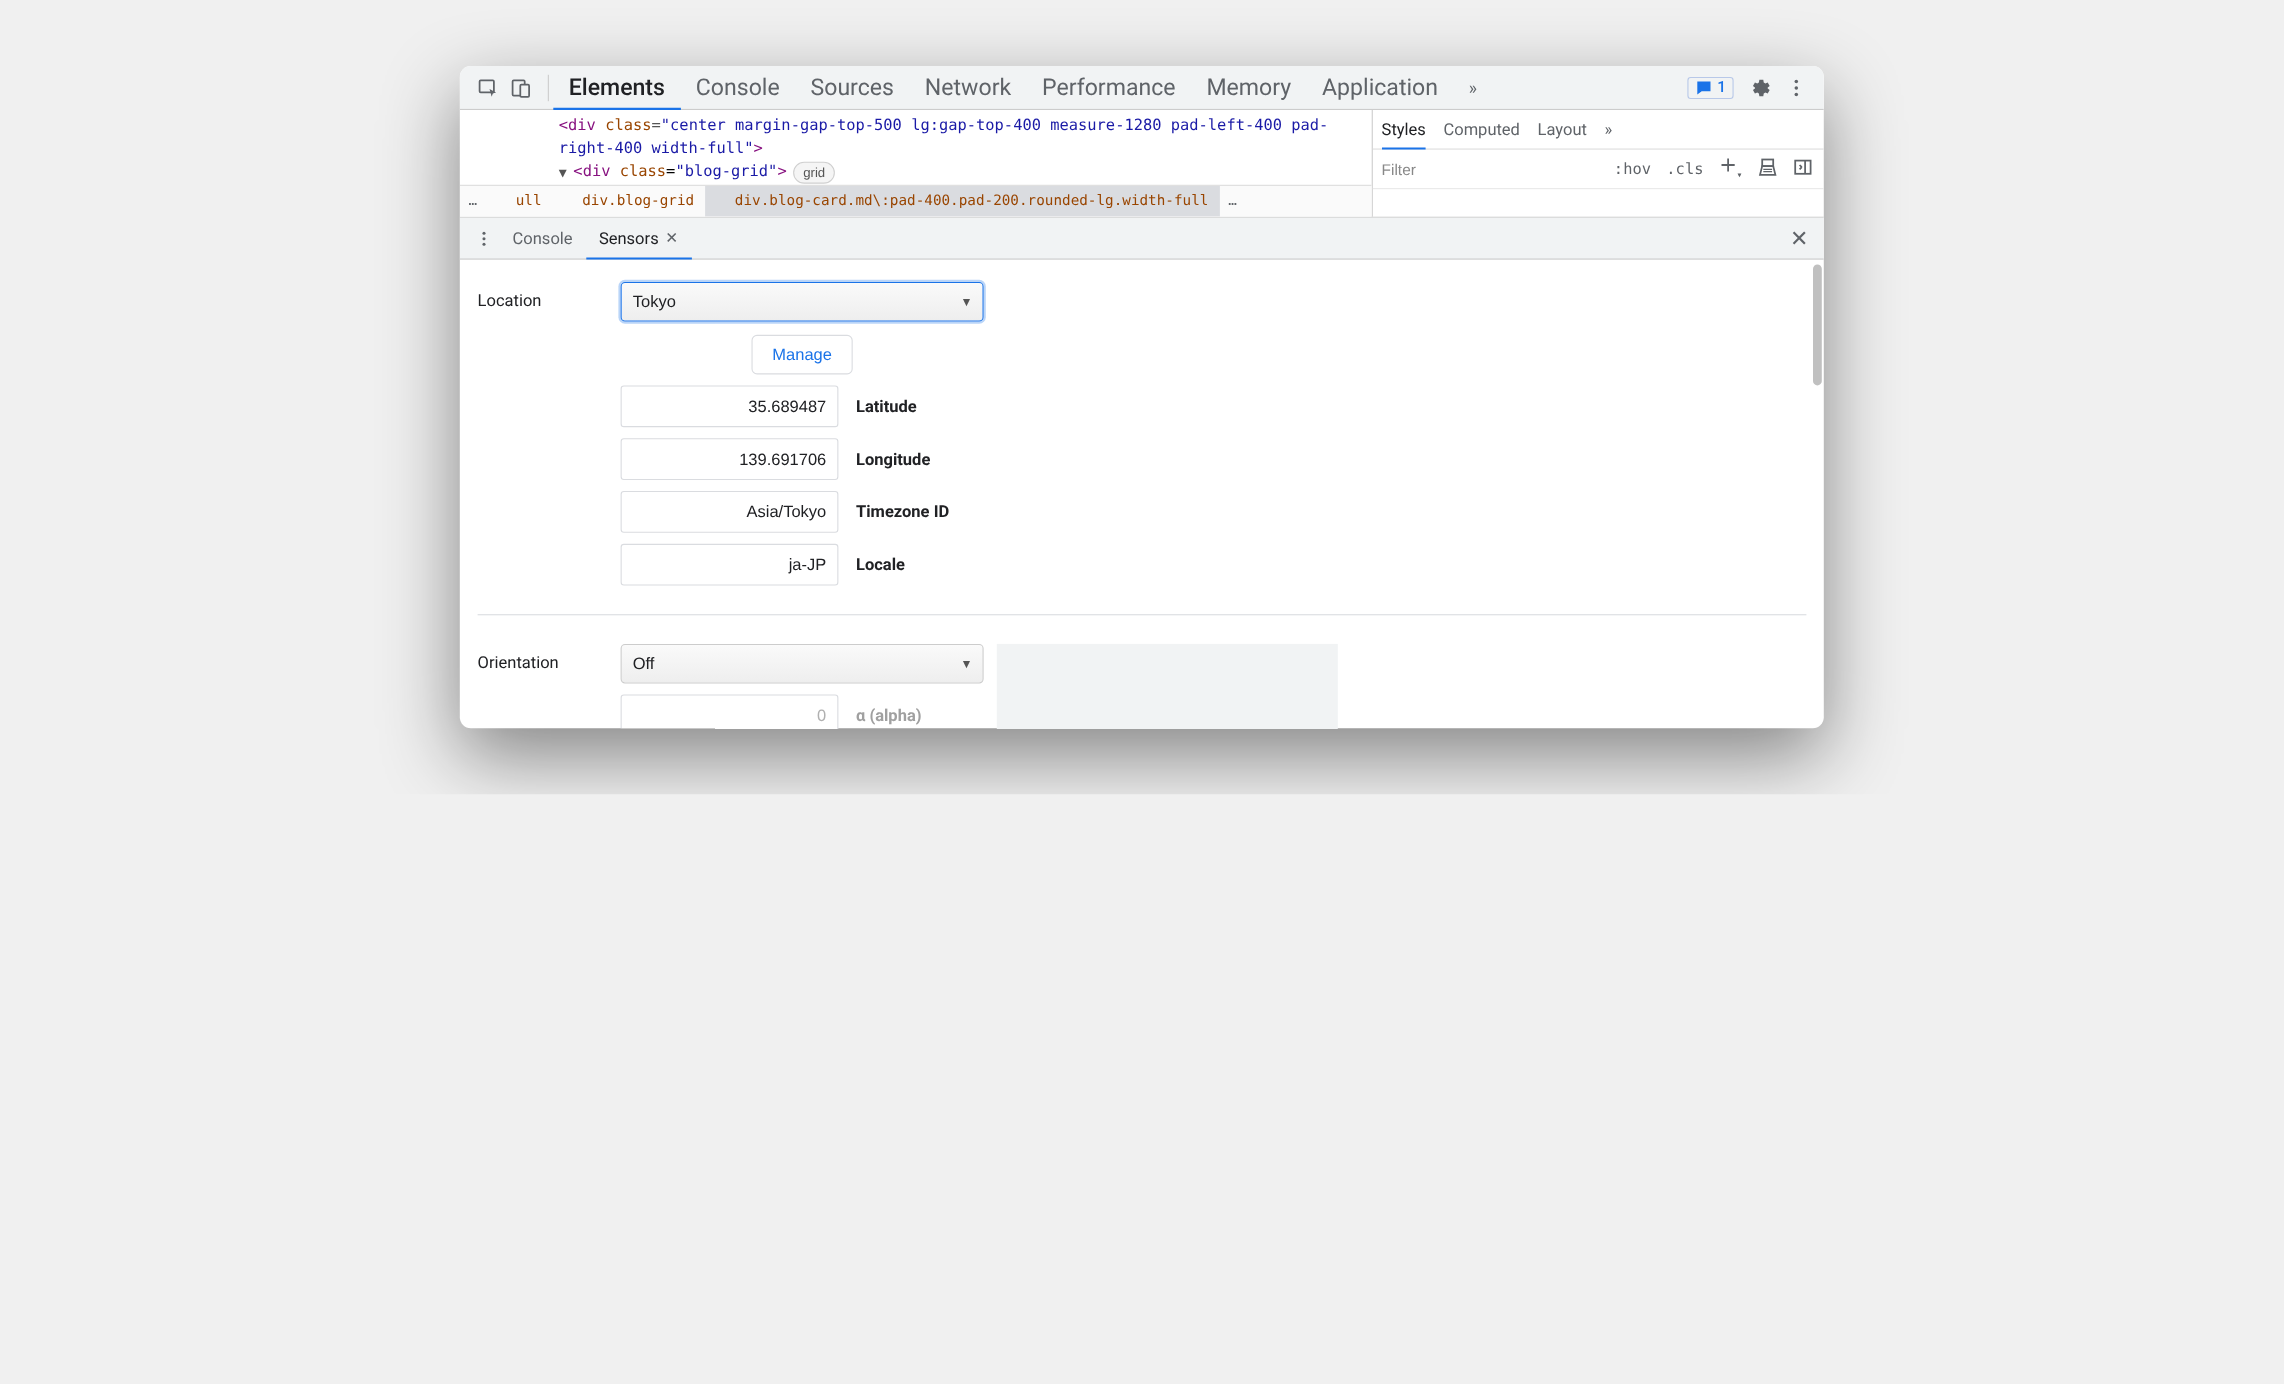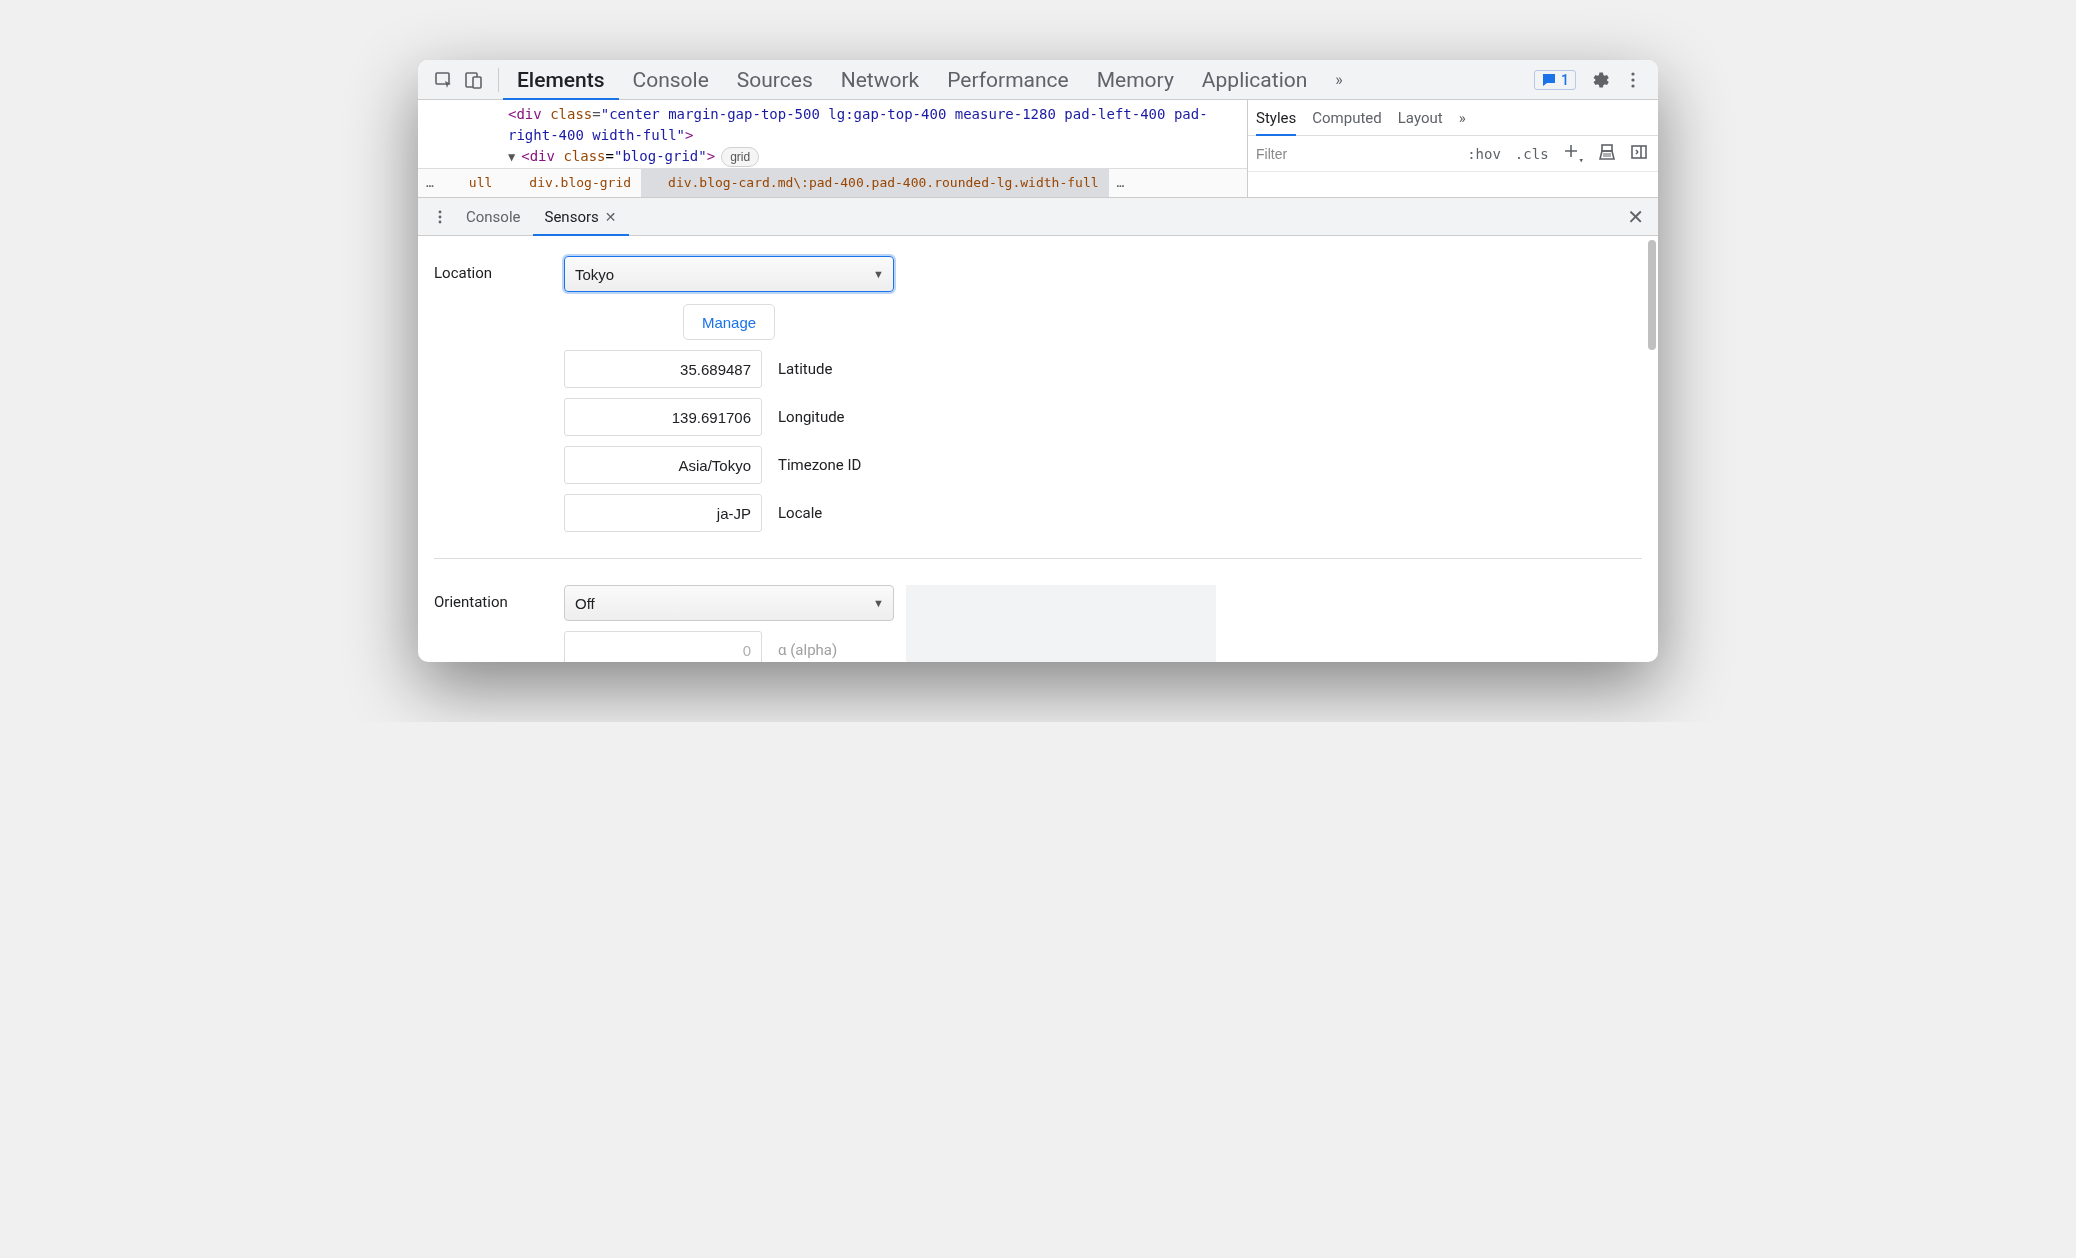--- a/index.html
+++ b/index.html
@@ -347,20 +347,21 @@
       text-align: right;
       color: #202124;
     }
     .text-field:disabled {
       color: #b0b0b0;
       background: #fff;
     }
     .field-label {
       font-size: 15px;
       color: #202124;
+      font-weight: bold;
     }
     .field-label.disabled { color: #a0a0a0; }
     .divider {
       height: 1px;
       background: #dadce0;
       margin: 26px 0;
     }
     .orientation-preview {
       width: 310px;
       height: 130px;
@@ -458,21 +459,21 @@
       </div>
       <div class="breadcrumbs">
         <span class="crumb-ellipsis">…</span>
         <span class="crumb">
             <span class="sel">ull</span>
           </span>
         <span class="crumb">
             <span class="sel">div.blog-grid</span>
           </span>
         <span class="crumb selected">
-            <span class="sel">div.blog-card.md\:pad-400.pad-400.rounded-lg.width-full</span>
+            <span class="sel">div.blog-card.md\:pad-400.pad-200.rounded-lg.width-full</span>
           </span>
         <span class="crumb-ellipsis">…</span>
       </div>
     </div>
     <div class="styles-pane">
       <div class="styles-tabs">
         <div class="styles-tab active">Styles</div>
         <div class="styles-tab">Computed</div>
         <div class="styles-tab">Layout</div>
         <div class="styles-tab double-chevron">»</div>

